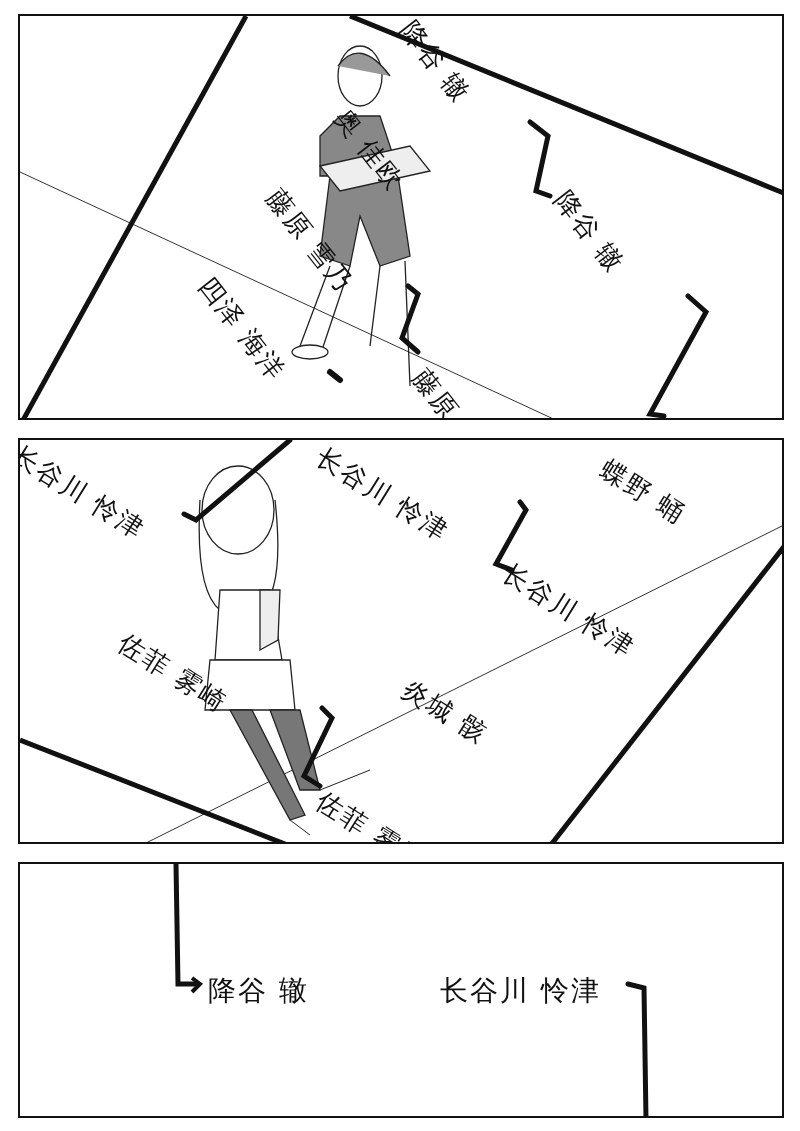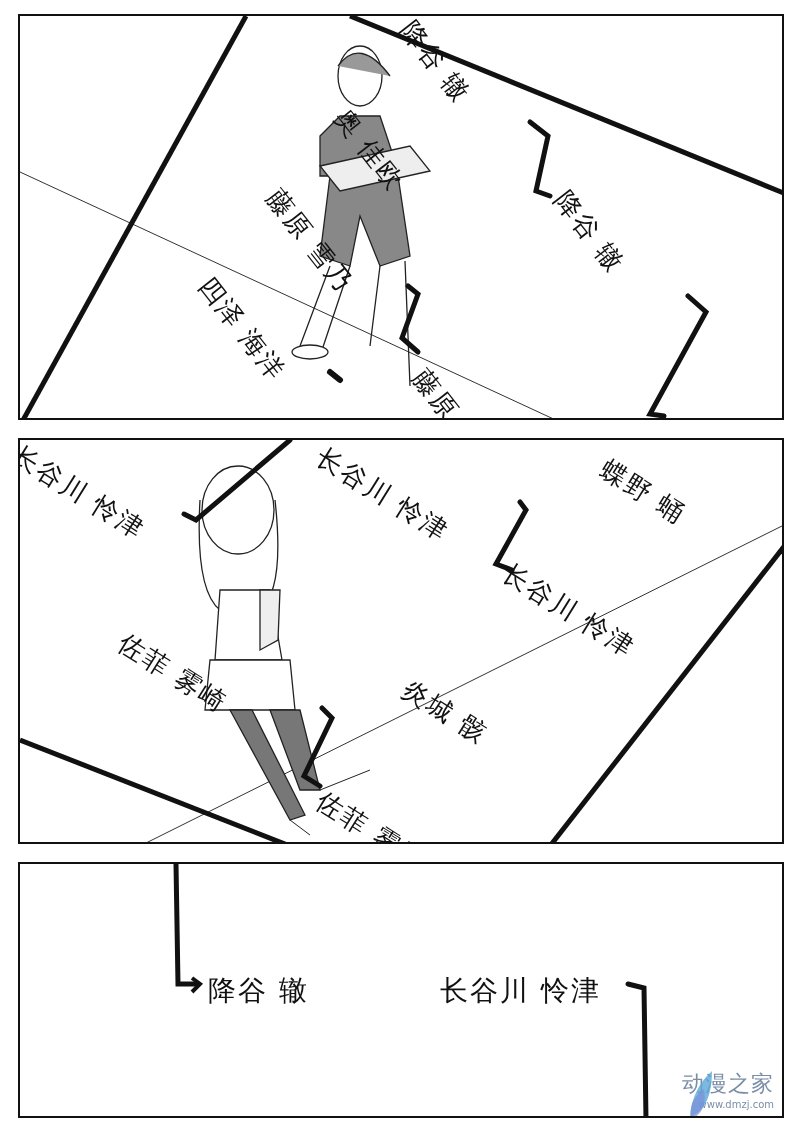--- a/index.html
+++ b/index.html
@@ -73,21 +73,13 @@
 </div>
 
 <div class="panel" style="left:18px;top:862px;width:766px;height:256px;">
   <svg width="766" height="256">
     <path d="M156 0 L158 120 L178 120" stroke="#111" stroke-width="5" fill="none" stroke-linecap="round"></path>
     <path d="M172 114 L180 120 L172 128" stroke="#111" stroke-width="4" fill="none"></path>
     <path d="M626 256 L624 124 L608 120" stroke="#111" stroke-width="5" fill="none" stroke-linecap="round"></path>
   </svg>
   <div class="lbl" style="left:188px;top:108px;font-size:28px;">降谷 辙</div>
   <div class="lbl" style="left:420px;top:108px;font-size:28px;">长谷川 怜津</div>
-  <div class="wm">
-    <svg class="wm-leaf" width="40" height="50">
-      <path d="M30 2 Q10 20 8 48 Q30 40 30 2 Z" fill="#5ba8d8" opacity="0.8"></path>
-      <path d="M22 20 Q4 34 10 50 Q26 42 22 20 Z" fill="#7a8ed8" opacity="0.7"></path>
-    </svg>
-    <div class="wm-title">动漫之家</div>
-    <div class="wm-url">www.dmzj.com</div>
-  </div>
 </div>
 
 </body></html>

